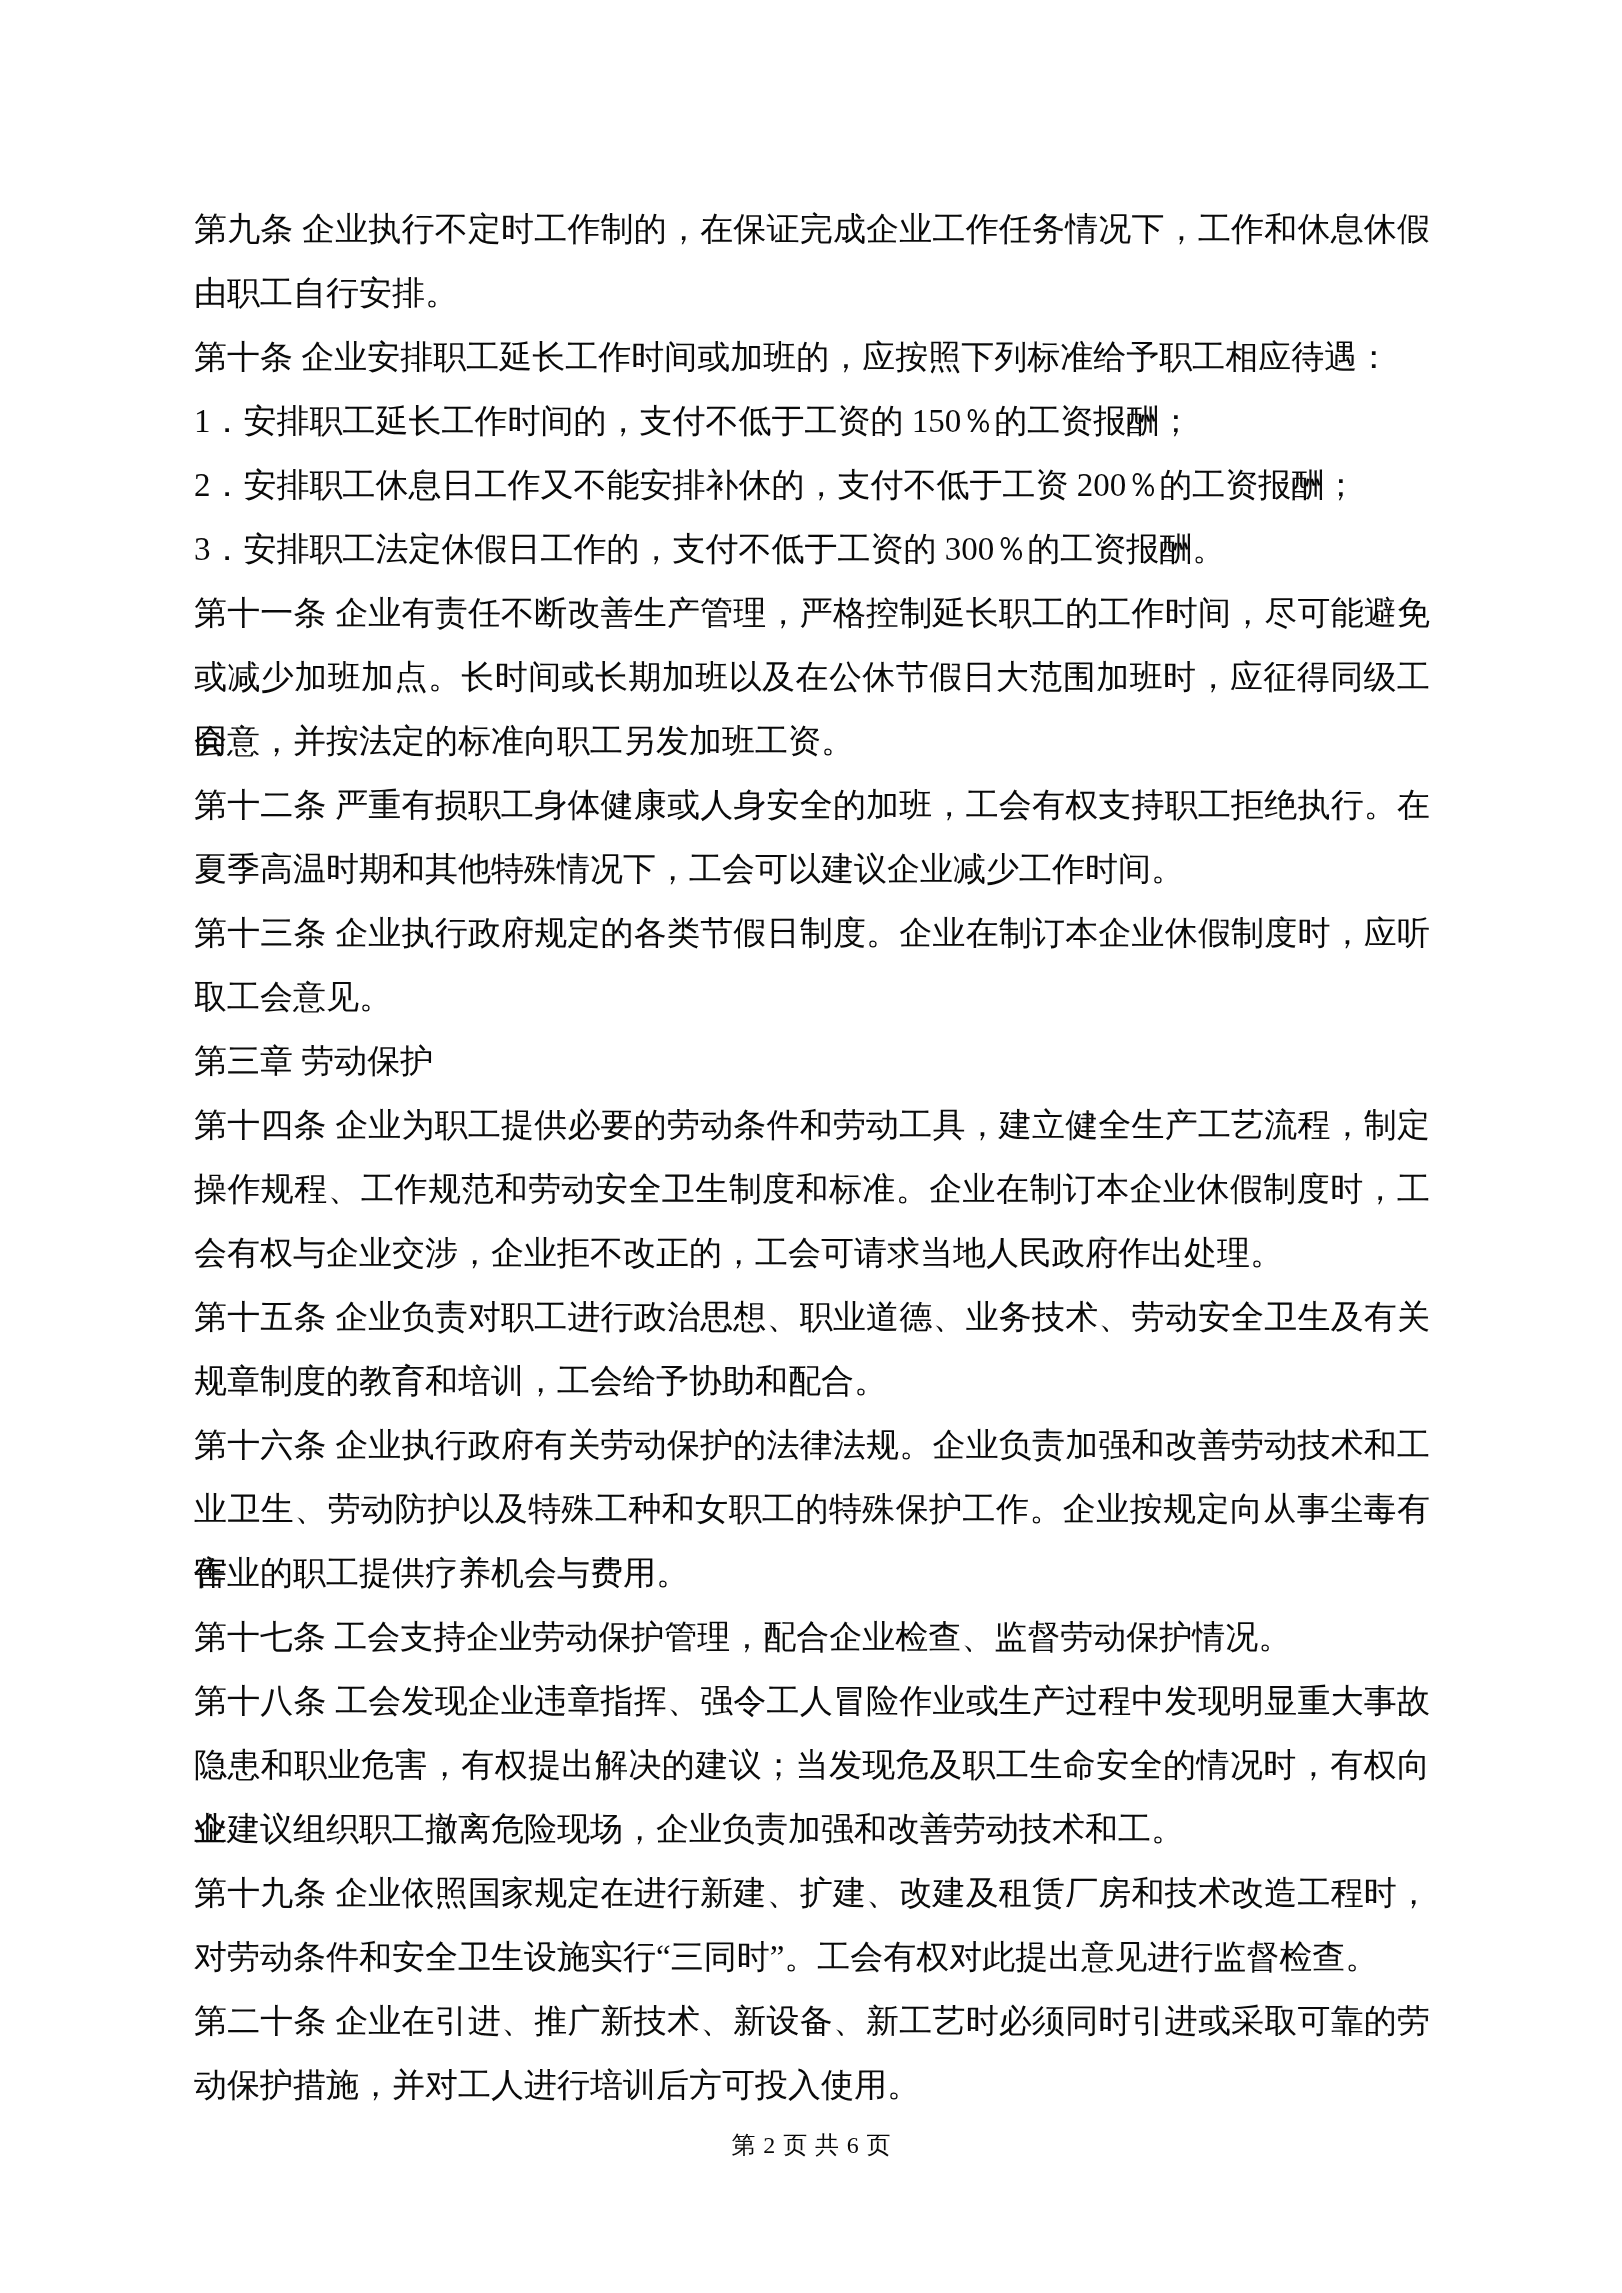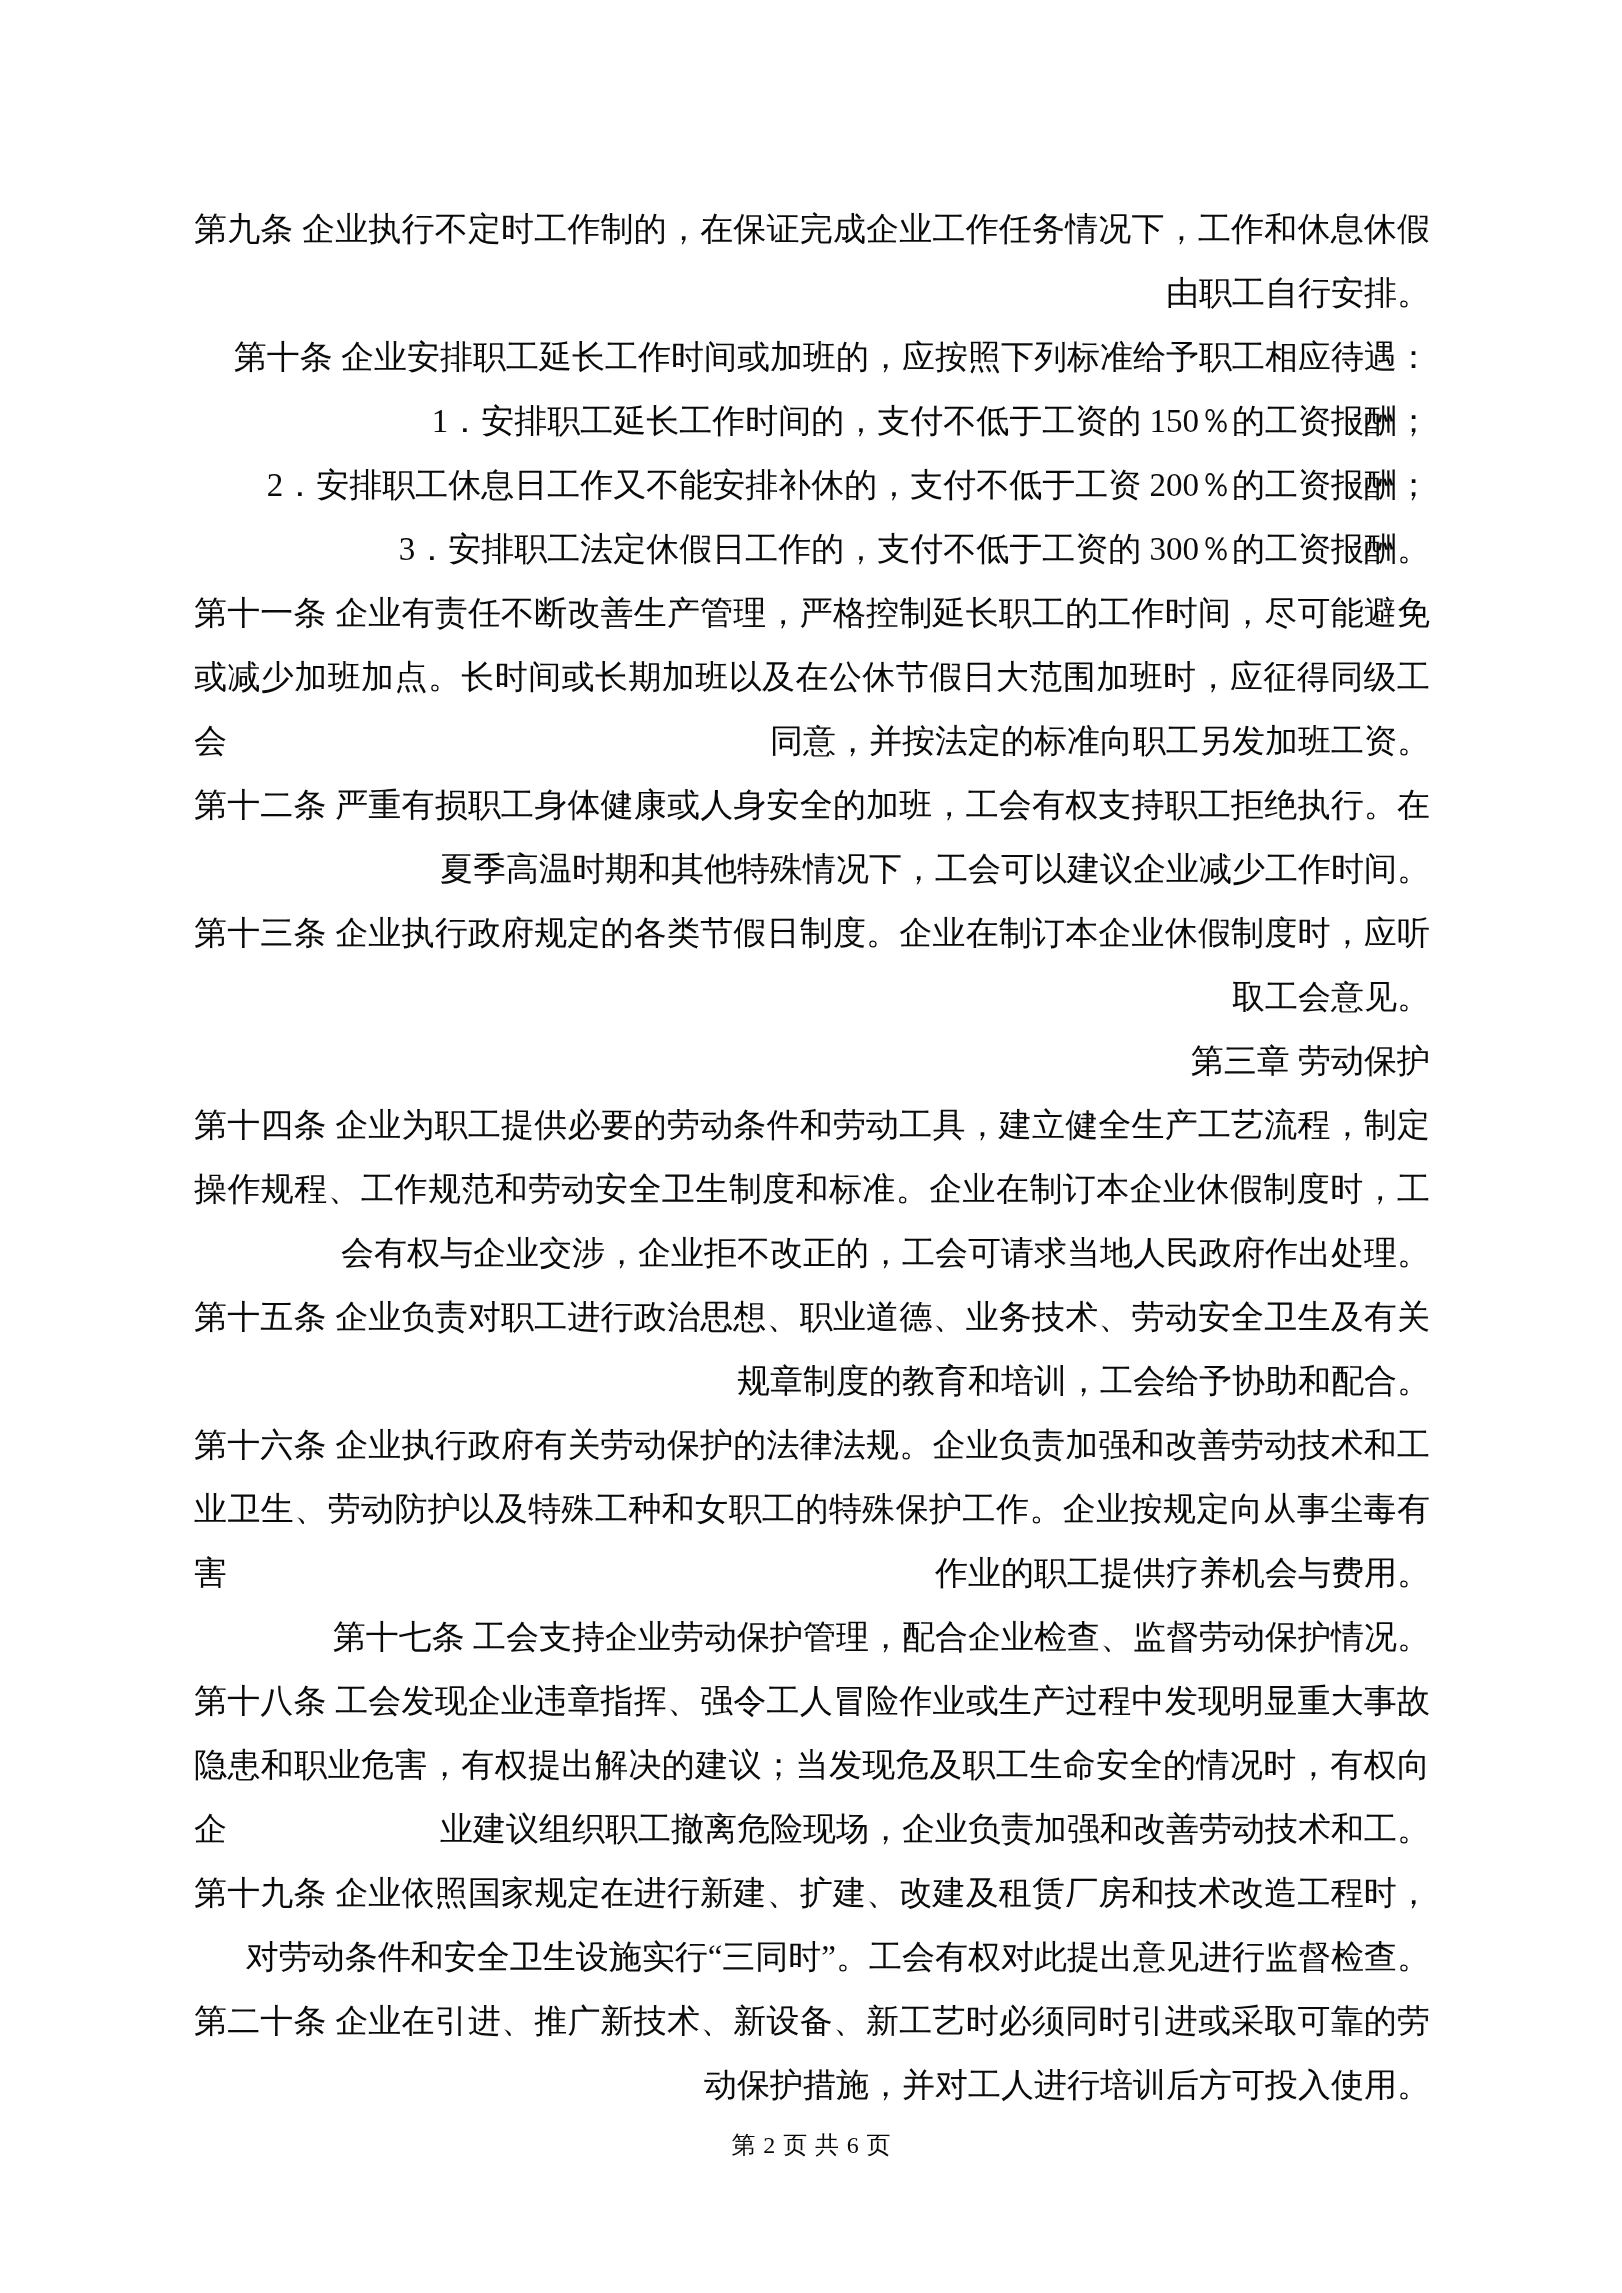--- a/index.html
+++ b/index.html
@@ -20,21 +20,21 @@
   .doc-body {
     position: absolute;
     left: 194px;
     top: 197px;
     width: 1236px;
   }
   .text-line {
     height: 64px;
     line-height: 64px;
     font-size: 33px;
-    text-align: right;
+    text-align: left;
     white-space: normal;
     overflow: visible;
   }
   .text-line.justify {
     text-align: justify;
     text-align-last: justify;
     text-justify: inter-ideograph;
   }
   .page-footer {
     position: absolute;

